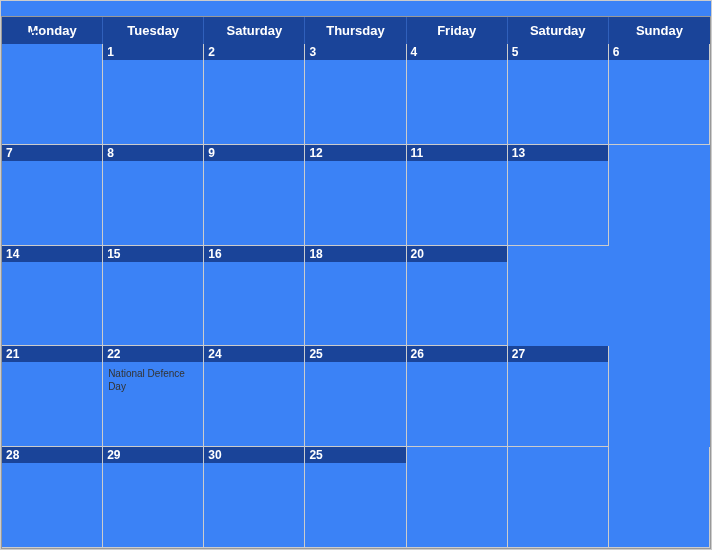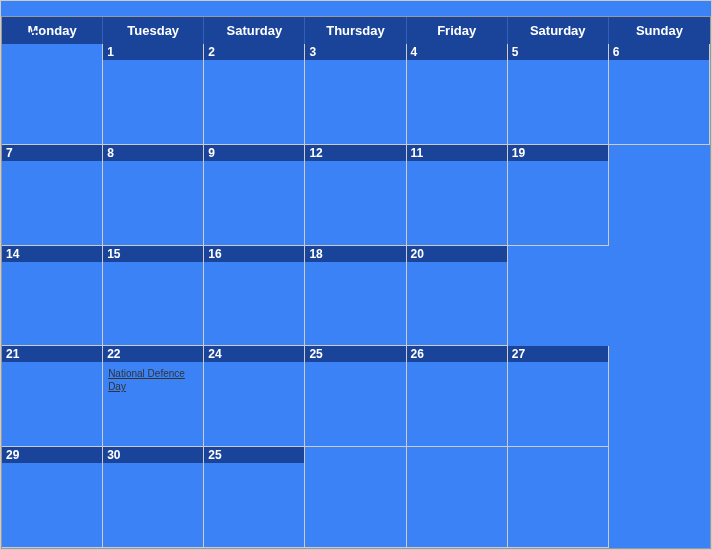--- a/index.html
+++ b/index.html
@@ -105,21 +105,20 @@
       color: transparent;
     }
     .day-number {
       font-size: 12px;
     }
     .event-text {
       font-size: 10px;
       color: #333;
       margin-top: 2px;
       line-height: 1.3;
-      text-decoration: underline;
     }
     .calendar-grid-wrapper {
       flex: 1;
       display: flex;
       flex-direction: column;
     }
     .grid-row {
       display: grid;
       grid-template-columns: repeat(7, 1fr);
       flex: 1;
@@ -232,21 +231,21 @@
               <span class="day-number">12</span>
             </div>
           </div>
           <div class="day-cell">
             <div class="day-number-row">
               <span class="day-number">11</span>
             </div>
           </div>
           <div class="day-cell">
             <div class="day-number-row">
-              <span class="day-number">19</span>
+              <span class="day-number">13</span>
             </div>
           </div>
         </div>
         <div class="grid-row">
           <div class="day-cell">
             <div class="day-number-row">
               <span class="day-number">14</span>
             </div>
           </div>
           <div class="day-cell">
@@ -297,20 +296,25 @@
               <span class="day-number">26</span>
             </div>
           </div>
           <div class="day-cell">
             <div class="day-number-row">
               <span class="day-number">27</span>
             </div>
           </div>
         </div>
         <div class="grid-row">
+          <div class="day-cell">
+            <div class="day-number-row">
+              <span class="day-number">28</span>
+            </div>
+          </div>
           <div class="day-cell">
             <div class="day-number-row">
               <span class="day-number">29</span>
             </div>
           </div>
           <div class="day-cell">
             <div class="day-number-row">
               <span class="day-number">30</span>
             </div>
           </div>

